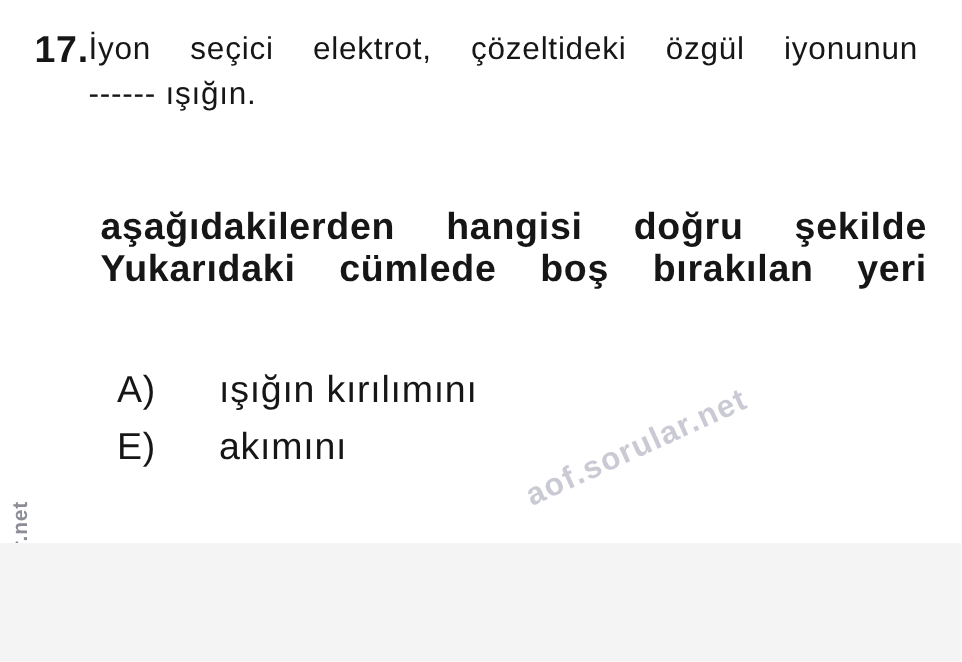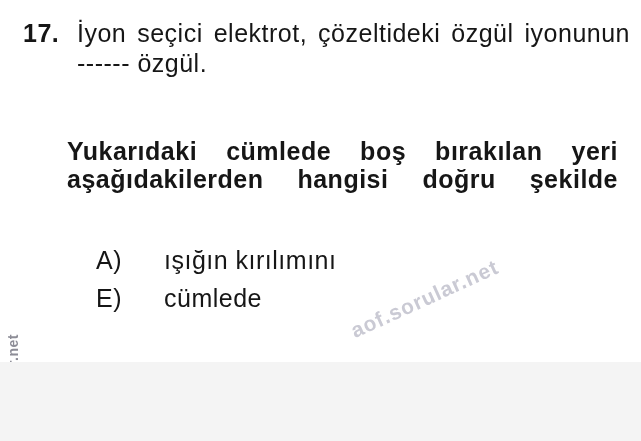--- a/index.html
+++ b/index.html
@@ -19,22 +19,22 @@
     color:var(--text-color);
   }
   
   .qnum{
     position:absolute;left:23px;top:18px;
     font-size:25px;line-height:30px;font-weight:bold;
     letter-spacing:0.5px;
   }
   
   .stem{
-    position:absolute;left:77px;top:18px;width:553px;
-    font-size:25px;line-height:30px;font-weight:normal;
+    position:absolute;left:59px;top:18px;width:553px;
+    font-size:21px;line-height:30px;font-weight:normal;
     letter-spacing:0.5px;
   }
   
   .prompt{
     position:absolute;left:67px;top:137px;width:551px;
     font-size:25px;line-height:28px;font-weight:bold;
     letter-spacing:0.5px;
   }
   .line{text-align:left;white-space:nowrap;}
   .line.stretch{
@@ -44,21 +44,20 @@
     -moz-text-align-last:justify;
   }
   
   .options{
     position:absolute;left:78px;top:242px;width:520px;
     font-size:25px;letter-spacing:0.5px;
   }
   .opt{
     height:37.5px;line-height:37.5px;
     white-space:nowrap;
-    margin-left:18px;
   }
   .opt .letter{
     display:inline-block;width:68px;
   }
   
   .wm-left{
     position:absolute;left:5px;top:438px;
     transform:rotate(-90deg);
     transform-origin:0 0;
     font-size:14px;line-height:17px;font-weight:bold;
@@ -80,34 +79,34 @@
 </style>
 </head>
 <body>
 
 <div class="page">
 
   <div class="qnum">17.</div>
 
   <div class="stem">
     <div class="line stretch">İyon seçici elektrot, çözeltideki özgül iyonunun</div>
-    <div class="line">------ özgül.</div>
+    <div class="line">------ ışığın.</div>
   </div>
 
   <div class="prompt">
+    <div class="line stretch">aşağıdakilerden hangisi doğru şekilde</div>
     <div class="line stretch">Yukarıdaki cümlede boş bırakılan yeri</div>
-    <div class="line stretch">aşağıdakilerden hangisi doğru şekilde</div>
   </div>
 
   <div class="options">
     <div class="opt">
       <span class="letter">A)</span><span class="text">ışığın kırılımını</span>
     </div>
     <div class="opt">
-      <span class="letter">E)</span><span class="text">cümlede</span>
+      <span class="letter">E)</span><span class="text">akımını</span>
     </div>
   </div>
 
   <div class="wm-left">aof.sorular.net</div>
 
   <div class="wm-diag">aof.sorular.net</div>
 
 </div>
 
 </body></html>

